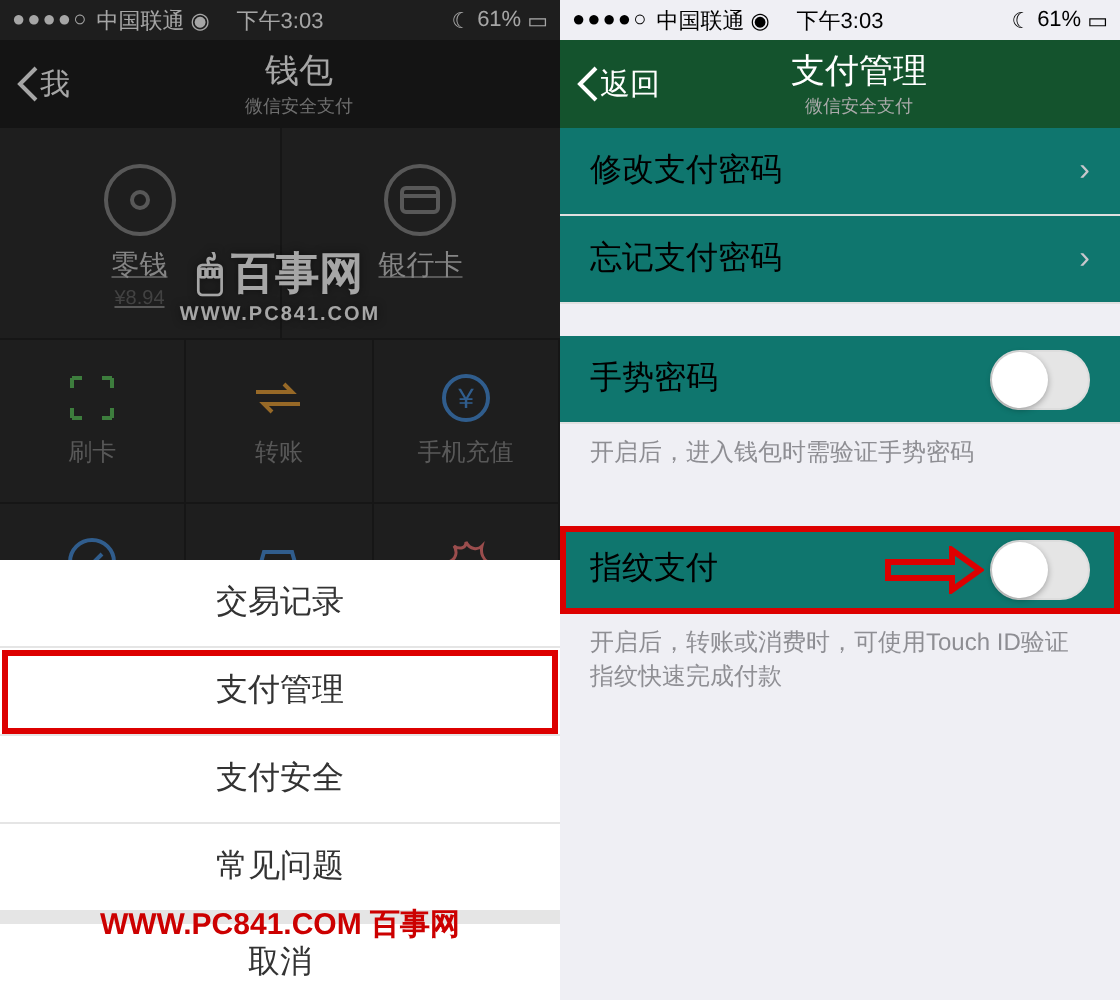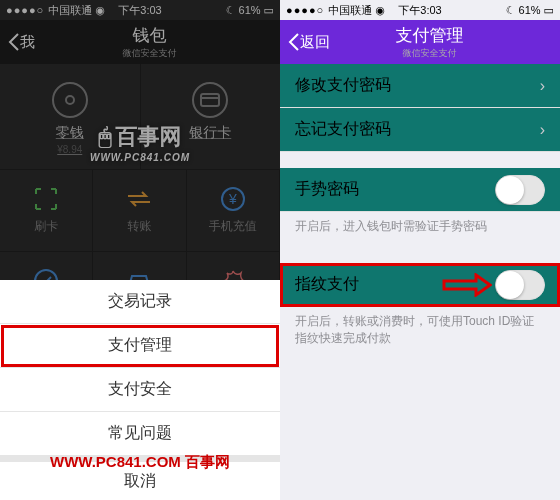--- a/index.html
+++ b/index.html
@@ -13,37 +13,37 @@
 .status .sig{margin-left:3px;}
 .status .time{position:absolute;left:50%;transform:translateX(-50%);}
 .status .right-icons{margin-left:auto;display:flex;align-items:center;gap:3px;}
 .right .status{color:#000;}
 .nav{height:44px;background:#1f1f1f;display:flex;align-items:center;justify-content:center;color:#fff;position:relative;}
 .nav .back{position:absolute;left:8px;display:flex;align-items:center;font-size:15px;}
 .nav .back svg{width:12px;height:18px;}
 .nav .title{text-align:center;margin-left:19px;}
 .nav .title .main{font-size:17px;}
 .nav .title .sub{font-size:9px;color:#aaa;}
-.right .nav{background:#6d28d9;}
+.right .nav{background:#14532d;}
 .cards{display:flex;background:#2e2e2e;border-bottom:1px solid #222;}
 .card{flex:1;text-align:center;padding:18px 0 14px;color:#888;text-decoration:underline;}
 .card .ico{width:36px;height:36px;margin:0 auto 6px;border:2px solid #888;border-radius:50%;display:flex;align-items:center;justify-content:center;color:#888;}
 .card .lbl{font-size:14px;color:#ccc;}
 .card .sub{font-size:10px;color:#666;margin-top:2px;}
 .card-div{width:1px;background:#222;}
 .grid{display:flex;flex-wrap:wrap;background:#2e2e2e;}
 .gcell{width:33.33%;height:82px;border-right:1px solid #222;border-bottom:1px solid #222;display:flex;flex-direction:column;align-items:center;justify-content:center;color:#888;font-size:12px;}
 .gcell .gi{width:26px;height:26px;margin-bottom:6px;display:flex;align-items:center;justify-content:center;}
 .dim{position:absolute;inset:0;background:rgba(0,0,0,.35);}
 .sheet{position:absolute;left:0;right:0;bottom:0;background:#fff;}
 .sheet .item{height:44px;display:flex;align-items:center;justify-content:center;font-size:16px;color:#333;border-bottom:1px solid #e5e5e5;}
 .sheet .item.hl{outline:3px solid #d00;outline-offset:-4px;}
 .sheet .cancel{border-top:6px solid #e5e5e5;border-bottom:none;}
 .wm{position:absolute;left:50%;top:122px;transform:translateX(-50%);color:#fff;text-align:center;font-size:22px;font-weight:bold;text-shadow:0 0 4px rgba(0,0,0,.5);}
-.wm .url{font-size:10px;letter-spacing:1px;font-style:italic;}
+.wm .url{font-size:10px;letter-spacing:1px;}
 .footer-wm{position:absolute;left:0;right:0;bottom:28px;text-align:center;color:#c00;font-size:15px;font-weight:bold;}
 .list{background:#0f766e;}
 .row{height:44px;display:flex;align-items:center;padding:0 15px;font-size:16px;color:#000;border-bottom:1px solid #e0e0e0;position:relative;}
 .row .chev{margin-left:auto;color:#c7c7cc;}
 .row .tog{margin-left:auto;width:50px;height:30px;background:#e5e5e5;border-radius:15px;position:relative;border:1px solid #ddd;}
 .row .tog::after{content:"";position:absolute;width:28px;height:28px;background:#fff;border-radius:50%;top:0;left:0;box-shadow:0 1px 3px rgba(0,0,0,.3);}
 .hint{padding:6px 15px 12px;font-size:12px;color:#8e8e93;background:#efeff4;}
 .gap{height:16px;background:#efeff4;}
 .arrow{position:absolute;right:68px;top:50%;transform:translateY(-50%);}
 .arrow svg{display:block;}

